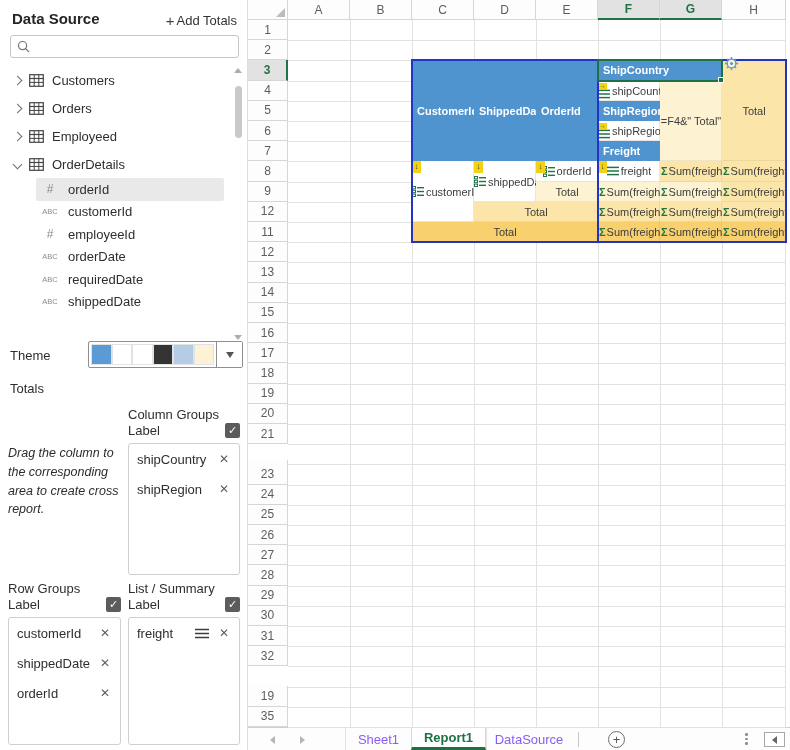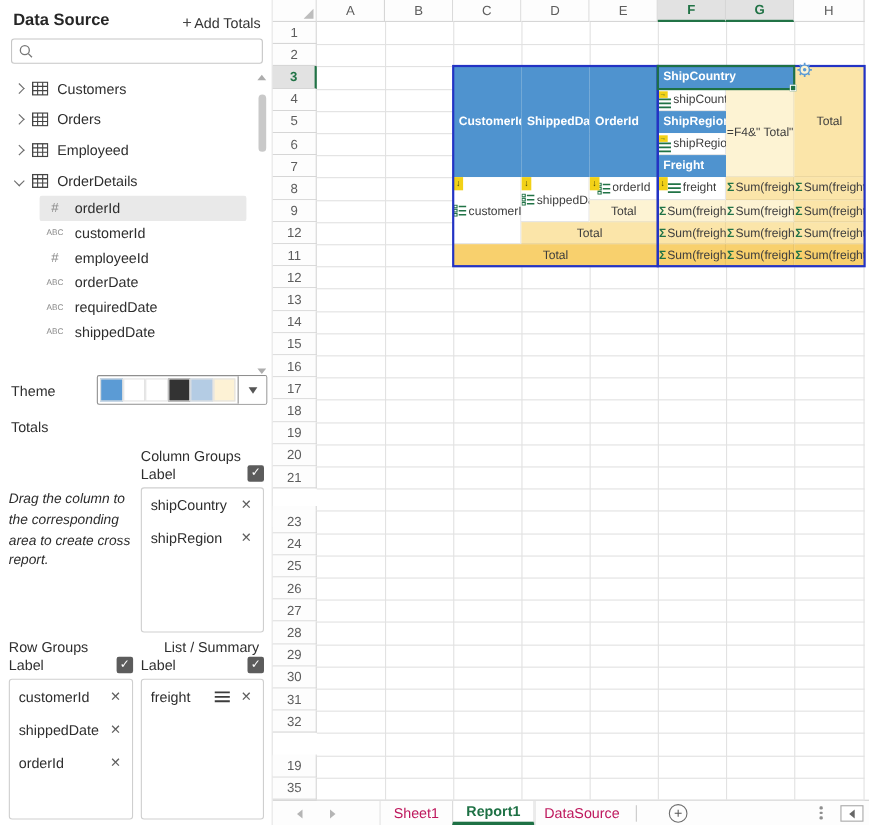--- a/index.html
+++ b/index.html
@@ -72,21 +72,21 @@
   .sel-blue{position:absolute;border:2px solid #2333c4;pointer-events:none;}
   .sel-green{position:absolute;border:2px solid #1e7145;pointer-events:none;}
   .handle{position:absolute;width:6px;height:6px;background:#1e7145;border:1px solid #fff;pointer-events:none;}
   .gear{position:absolute;pointer-events:auto;cursor:pointer;}
 
   
   .tabbar{position:absolute;left:0;top:727px;width:542px;height:23px;background:#fdfdfd;border-top:1px solid #cfcfcf;}
   .nav-tri{position:absolute;top:8px;width:0;height:0;cursor:pointer;}
   .nav-left{border-top:4px solid transparent;border-bottom:4px solid transparent;border-right:5px solid #b5b5b5;}
   .nav-right{border-top:4px solid transparent;border-bottom:4px solid transparent;border-left:5px solid #b5b5b5;}
-  .stab{position:absolute;top:0;height:22px;display:flex;align-items:center;justify-content:center;font-size:13px;color:#be185d;cursor:pointer;background:#fdfdfd;border-left:1px solid #e3e3e3;}
+  .stab{position:absolute;top:0;height:22px;display:flex;align-items:center;justify-content:center;font-size:13px;color:#8b5cf6;cursor:pointer;background:#fdfdfd;border-left:1px solid #e3e3e3;}
   .stab.active{color:#1e7145;font-weight:bold;border-bottom:3px solid #1e7145;background:#fff;border-left:1px solid #d9d9d9;border-right:1px solid #d9d9d9;}
   .tb-sep{position:absolute;top:4px;width:1px;height:15px;background:#c9c9c9;}
   .addsheet{position:absolute;top:3px;width:17px;height:17px;border:1px solid #6d6d6d;border-radius:50%;color:#555;font-size:13px;line-height:15px;text-align:center;cursor:pointer;}
   .dots{position:absolute;top:5px;width:3px;display:flex;flex-direction:column;gap:2px;}
   .dots i{width:2.5px;height:2.5px;background:#8e8e8e;border-radius:50%;}
   .scrollbtn{position:absolute;top:4px;width:21px;height:15px;border:1px solid #a8a8a8;background:#fff;display:flex;align-items:center;justify-content:center;cursor:pointer;}
   .scrollbtn .t{width:0;height:0;border-top:4px solid transparent;border-bottom:4px solid transparent;border-right:5px solid #666;}
 </style>
 </head>
 <body>
@@ -238,21 +238,21 @@
         <div class="grp-item">
           <span class="nm">shippedDate</span>
           <span class="xbtn">✕</span>
         </div>
         <div class="grp-item">
           <span class="nm">orderId</span>
           <span class="xbtn">✕</span>
         </div>
       </div>
 
-    <div class="grp-title" style="left:128px;top:581px;margin-left:21px;">List / Summary</div>
+    <div class="grp-title" style="left:128px;top:581px;">List / Summary</div>
     <div class="label-row" style="left:128px;top:597px;width:112px;">
       <span style="flex:1;">Label</span>
       <span class="cbx">✓</span>
     </div>
     <div class="grp-box" id="lsBox" style="left:128px;top:617px;width:112px;height:128px;">
         <div class="grp-item">
           <span class="nm">freight</span>
           <span style="display: flex; margin-right: 4px;">
             <svg width="14" height="11" viewBox="0 0 14 11">
               <line x1="0" y1="1.5" x2="14" y2="1.5" stroke="#3c3c3c" stroke-width="1.6"></line>

